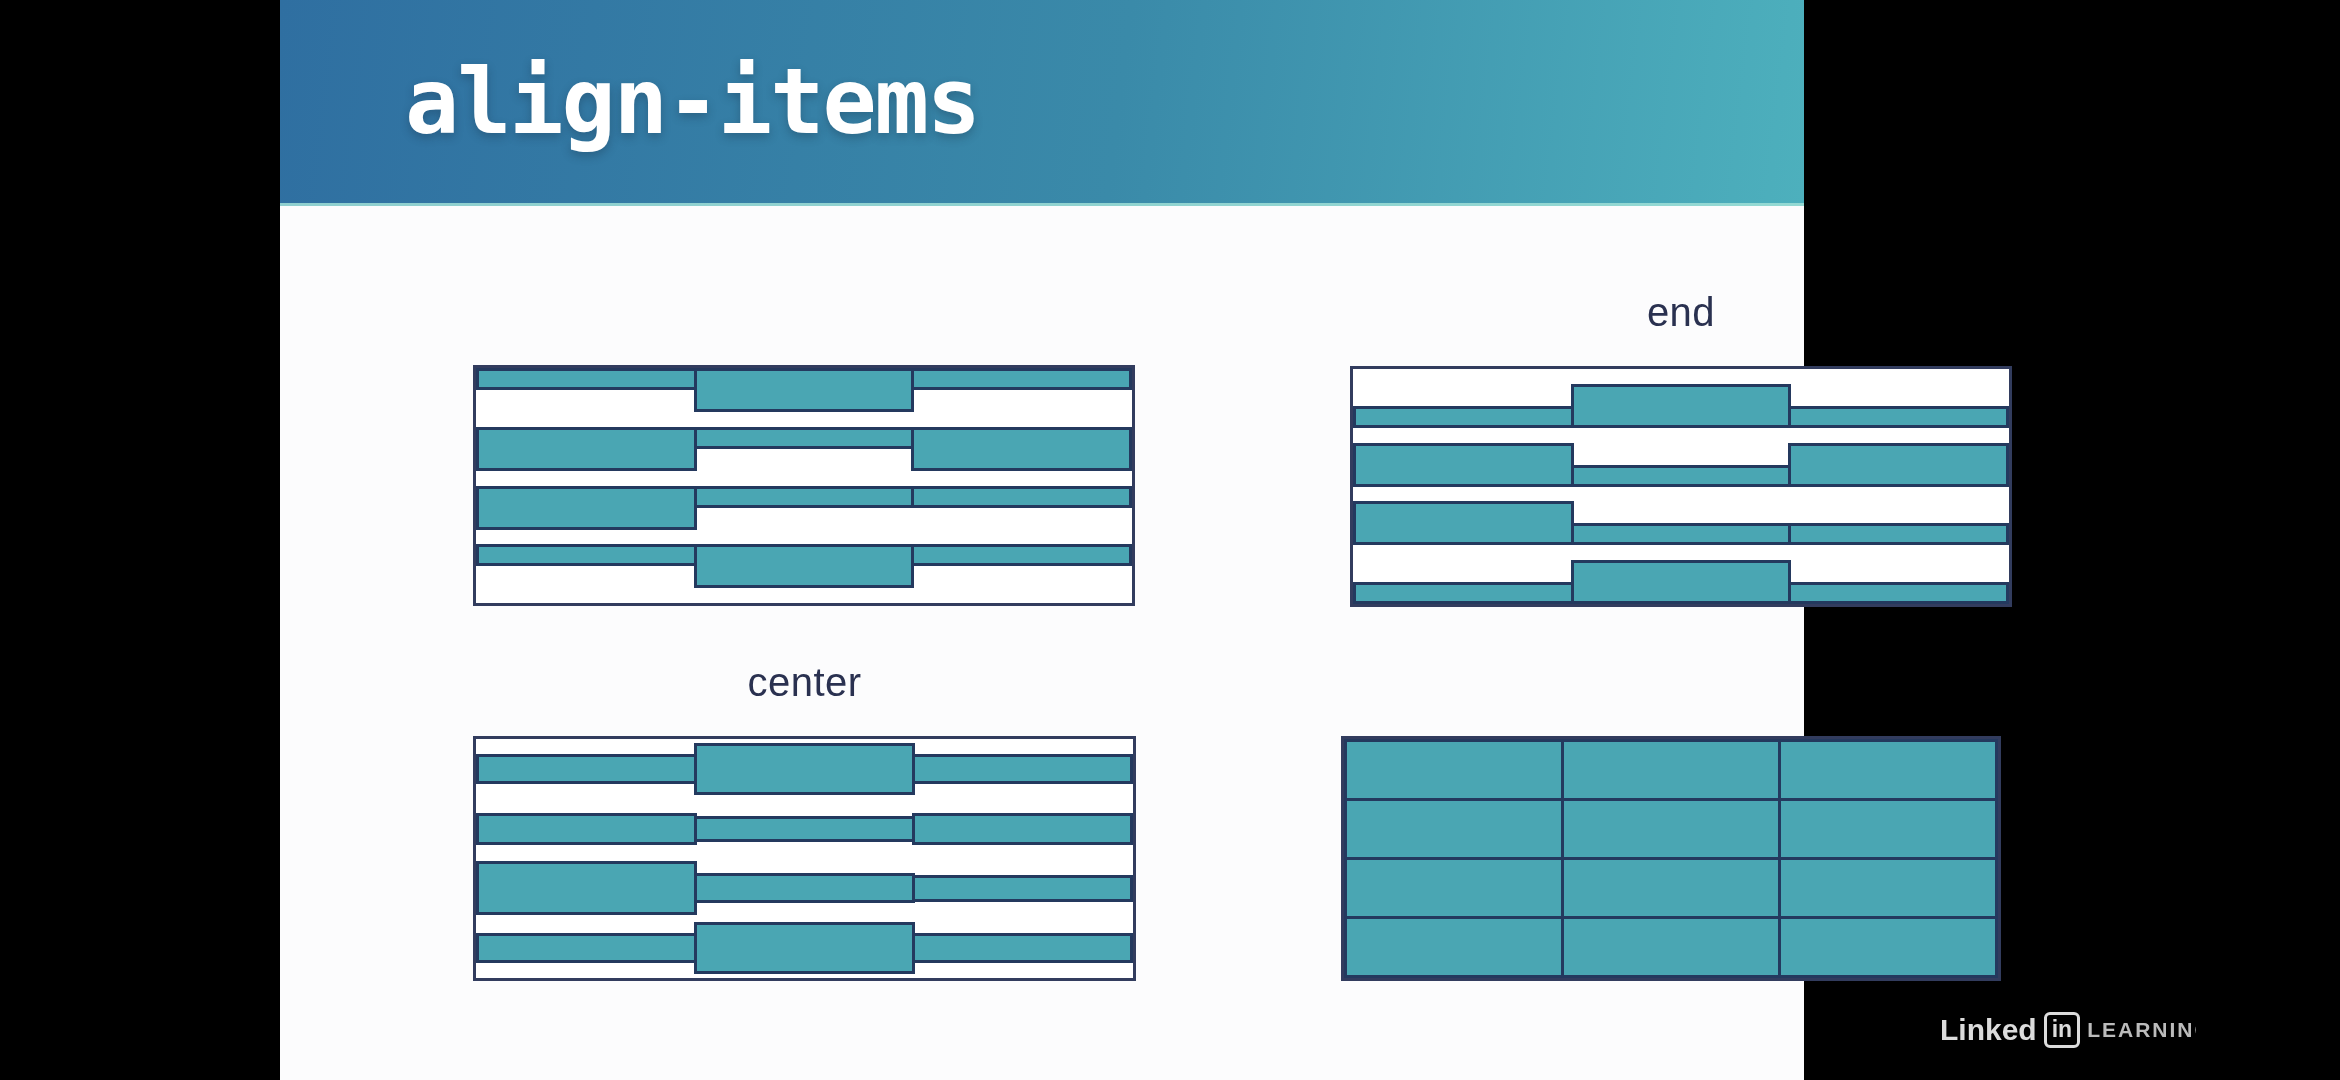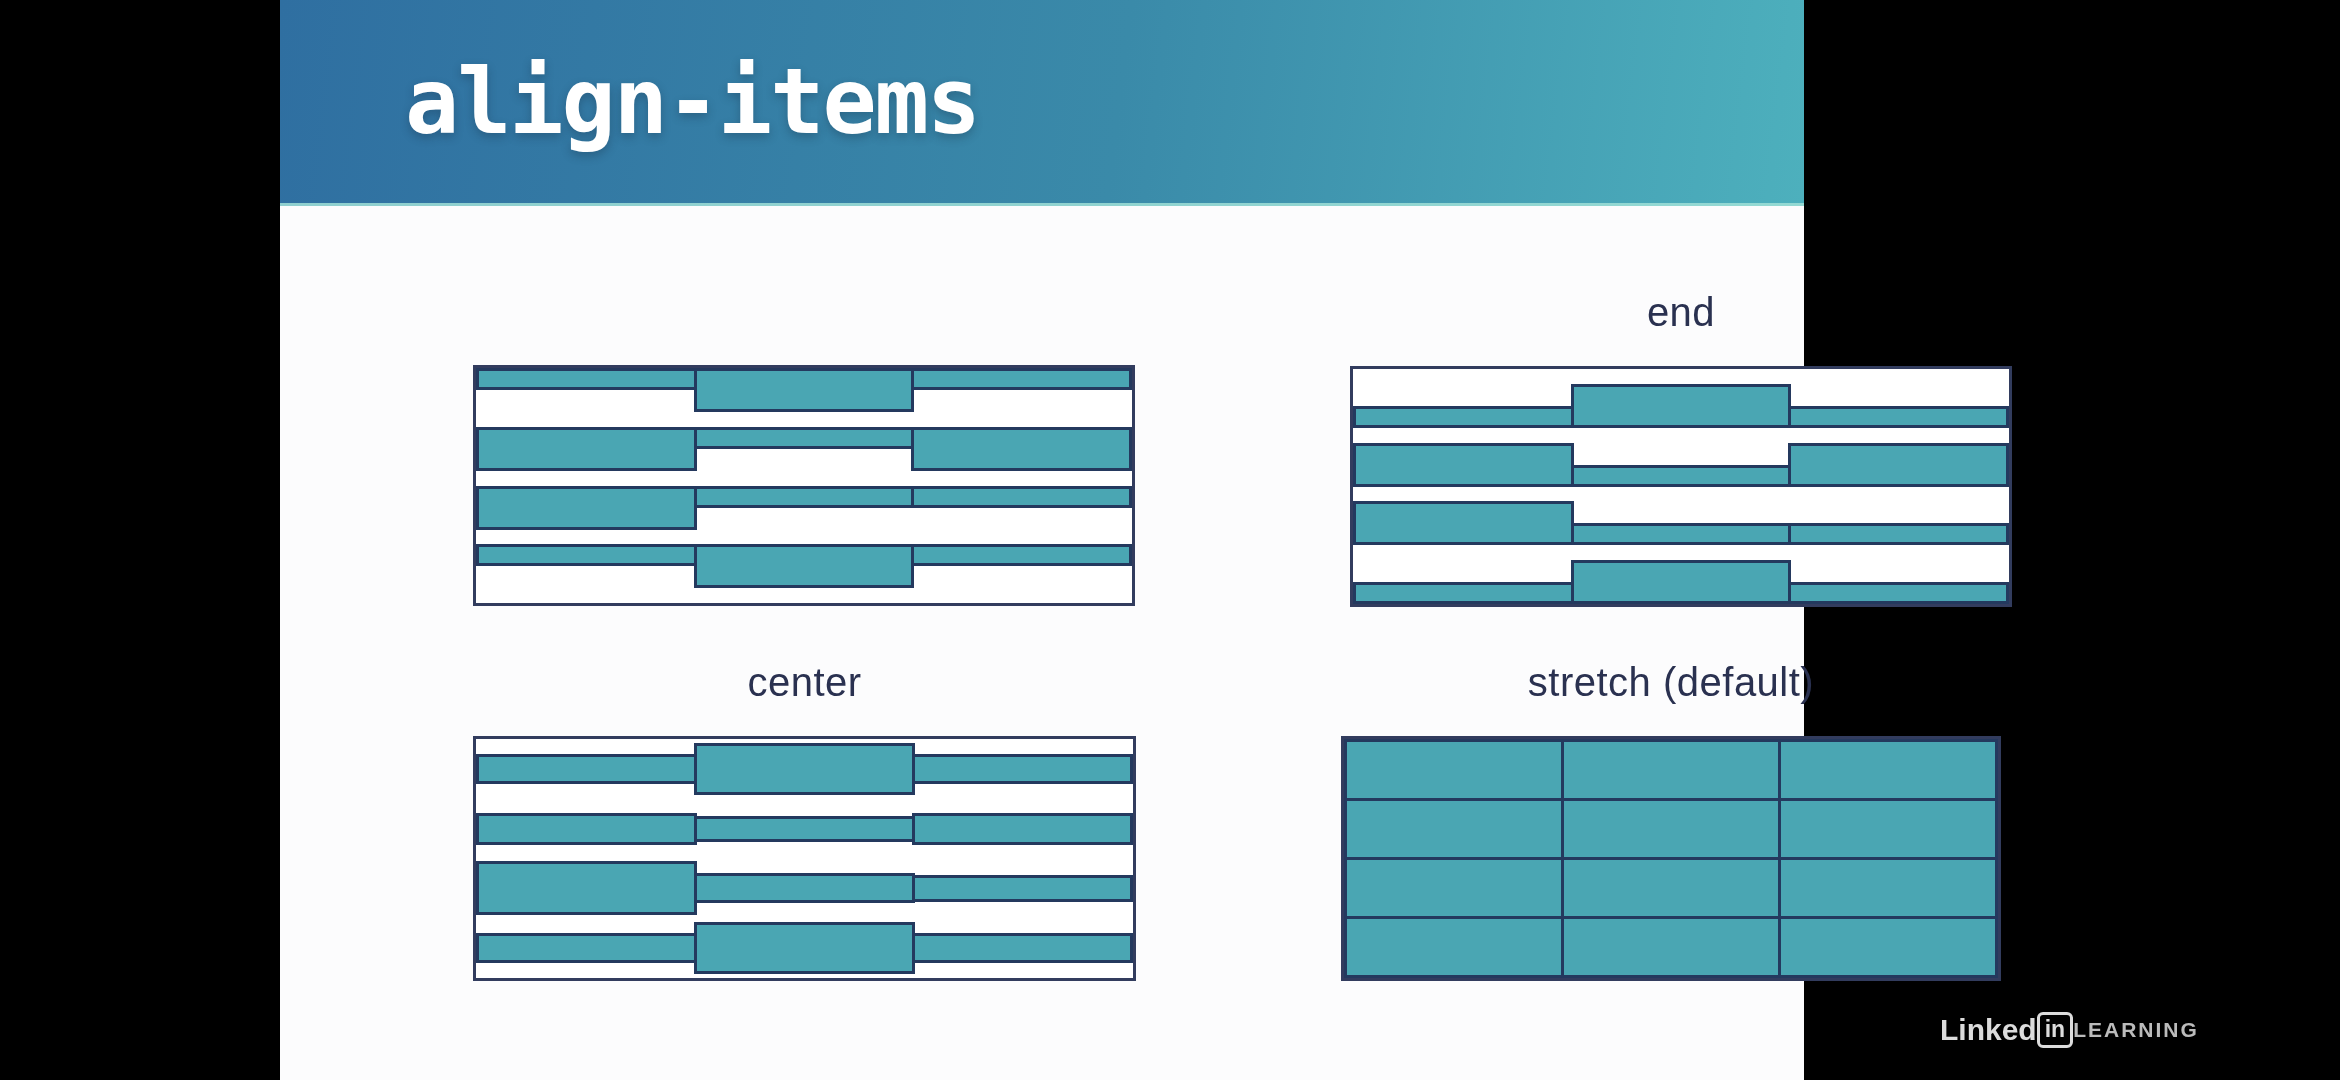--- a/index.html
+++ b/index.html
@@ -30,21 +30,21 @@
   .demo{position:absolute;left:0;top:0;right:0;bottom:0;
          background:#ffffff;border:3px solid var(--container-border,#323c5e);
          box-sizing:border-box;display:flex;flex-direction:column;}
   .track{flex:1;display:flex;min-height:0;}
   .item{flex:1;background:var(--item-fill,#4aa6b3);
         border:3px solid var(--item-border,#24395e);box-sizing:border-box;}
   .item + .item{margin-left:-3px;}
   .demo[data-align="stretch"] .track + .track{margin-top:-3px;}
 
   .watermark{position:absolute;left:1660px;top:1012px;height:36px;
-         display:flex;align-items:center;user-select:none;}
+         display:flex;align-items:center;gap:7px;user-select:none;}
   .wm-linked{font-size:30px;font-weight:bold;color:var(--watermark,#dcdcdc);}
   .wm-badge{font-size:23px;font-weight:bold;color:var(--watermark,#dcdcdc);
          border:3px solid var(--watermark,#dcdcdc);border-radius:6px;
          line-height:1;padding:3px 5px 4px 5px;}
   .wm-learning{font-size:21px;font-weight:bold;letter-spacing:2px;
          color:var(--watermark,#dcdcdc);opacity:.85;}
 </style>
 </head>
 <body>
 
@@ -128,21 +128,20 @@
           </div>
           <div class="track" style="align-items: center;">
             <div class="item" style="height: 30px;"></div>
             <div class="item" style="height: 52px;"></div>
             <div class="item" style="height: 30px;"></div>
           </div>
         </div>
     </div>
 
     <div class="diagram" style="left:1061px;top:736px;width:660px;height:245px">
-      <div class="diagram-title">stretch (default)</div>
       <div class="demo" data-align="stretch">
           <div class="track" style="align-items: stretch;">
             <div class="item"></div>
             <div class="item"></div>
             <div class="item"></div>
           </div>
           <div class="track" style="align-items: stretch;">
             <div class="item"></div>
             <div class="item"></div>
             <div class="item"></div>

